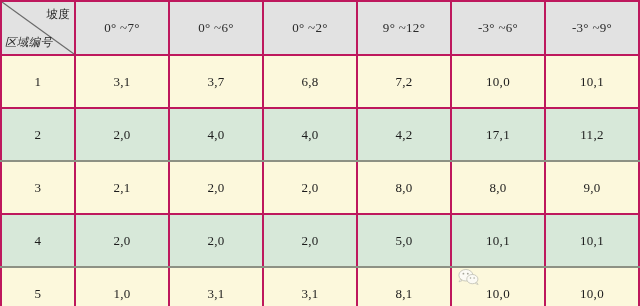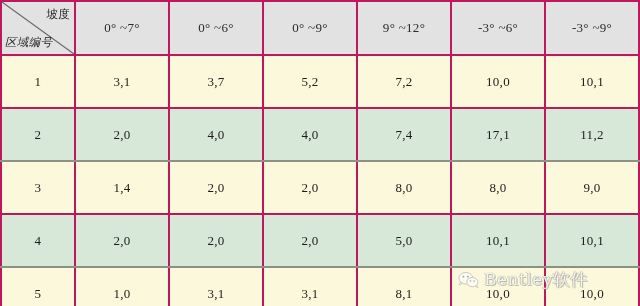--- a/index.html
+++ b/index.html
@@ -145,48 +145,48 @@
       <tr class="header-row">
         <th class="corner">
           <svg class="diag" viewBox="0 0 74 52" preserveAspectRatio="none">
             <line x1="0" y1="0" x2="74" y2="52" stroke="#6a6a6a" stroke-width="1.2"></line>
           </svg>
           <span class="lbl-top">坡度</span>
           <span class="lbl-bottom">区域编号</span>
         </th>
         <th>0°  ~7°</th>
         <th>0°  ~6°</th>
-        <th>0°  ~9°</th>
+        <th>0°  ~2°</th>
         <th>9°  ~12°</th>
         <th>-3°  ~6°</th>
         <th>-3°  ~9°</th>
       </tr>
     </thead>
     <tbody>
       <tr class="data-row band-yellow">
         <td class="idx">1</td>
         <td class="val">3,1</td>
         <td class="val">3,7</td>
-        <td class="val">5,2</td>
+        <td class="val">6,8</td>
         <td class="val">7,2</td>
         <td class="val">10,0</td>
         <td class="val">10,1</td>
       </tr>
       <tr class="data-row band-green">
         <td class="idx">2</td>
         <td class="val">2,0</td>
         <td class="val">4,0</td>
         <td class="val">4,0</td>
-        <td class="val">7,4</td>
+        <td class="val">4,2</td>
         <td class="val">17,1</td>
         <td class="val">11,2</td>
       </tr>
       <tr class="data-row band-yellow">
         <td class="idx">3</td>
-        <td class="val">1,4</td>
+        <td class="val">2,1</td>
         <td class="val">2,0</td>
         <td class="val">2,0</td>
         <td class="val">8,0</td>
         <td class="val">8,0</td>
         <td class="val">9,0</td>
       </tr>
       <tr class="data-row band-green">
         <td class="idx">4</td>
         <td class="val">2,0</td>
         <td class="val">2,0</td>
@@ -213,16 +213,15 @@
         <ellipse cx="9" cy="8" rx="8" ry="6.6" fill="#fbfbf7" stroke="#b9b9ae" stroke-width="0.9"></ellipse>
         <circle cx="6.2" cy="6.2" r="1.05" fill="#9d9d92"></circle>
         <circle cx="11.2" cy="6.2" r="1.05" fill="#9d9d92"></circle>
         <path d="M2.8 12.6 L1.2 15.6 L4.6 14.2 Z" fill="#fbfbf7" stroke="#b9b9ae" stroke-width="0.8"></path>
         <ellipse cx="16.4" cy="12.4" rx="6.4" ry="5.3" fill="#fbfbf7" stroke="#b9b9ae" stroke-width="0.9"></ellipse>
         <circle cx="14.3" cy="11.1" r="0.85" fill="#9d9d92"></circle>
         <circle cx="18.4" cy="11.1" r="0.85" fill="#9d9d92"></circle>
         <path d="M21.4 16.2 L23.0 18.6 L20.2 17.6 Z" fill="#fbfbf7" stroke="#b9b9ae" stroke-width="0.8"></path>
       </svg>
     </span>
-    <span class="wm-text">Bentley软件</span>
   </div>
 
 </div>
 
 </body></html>

